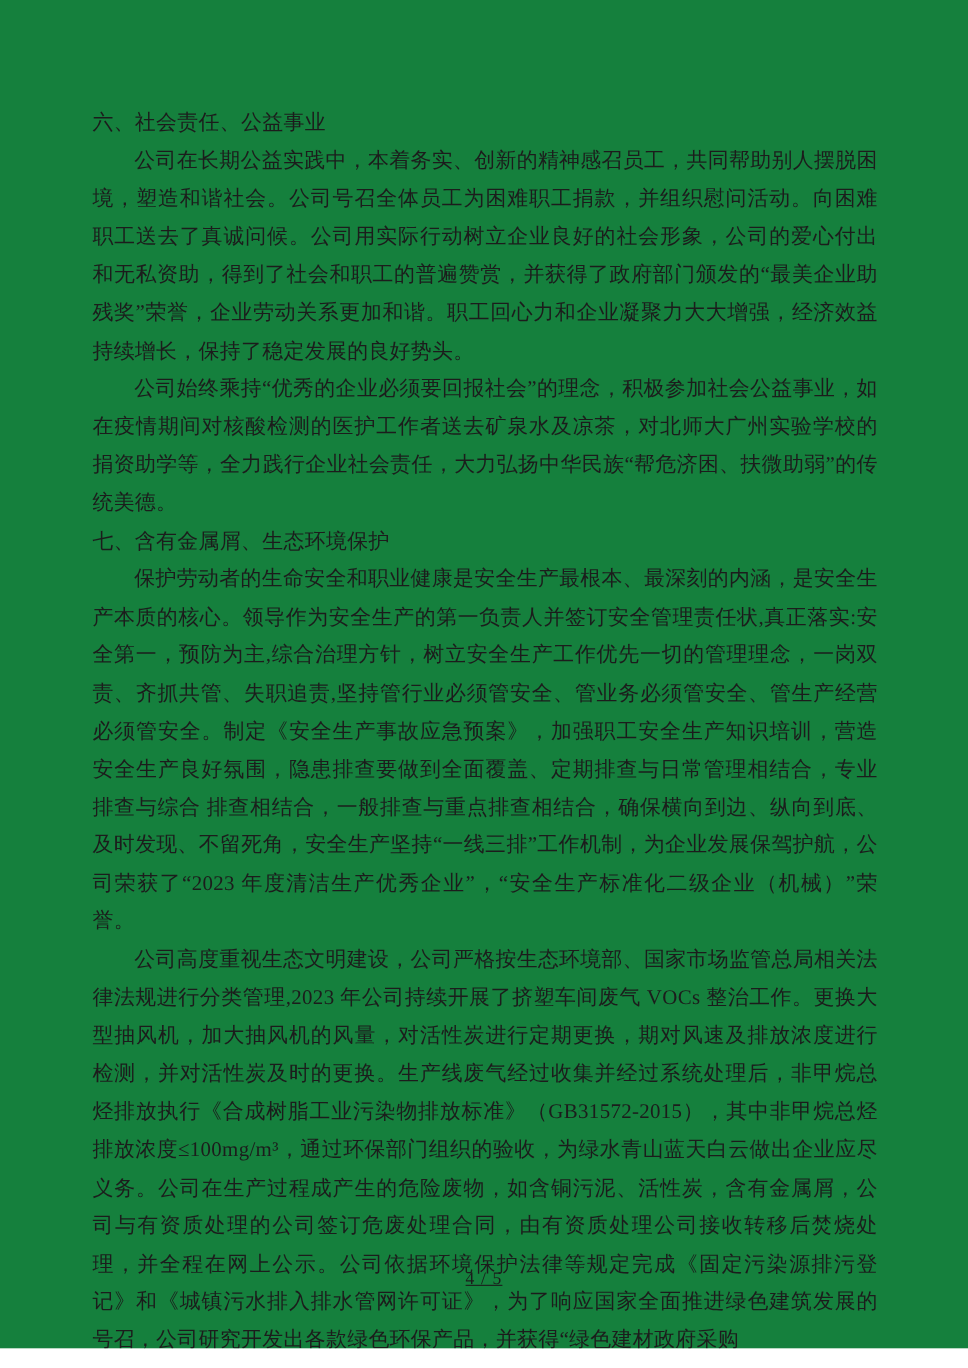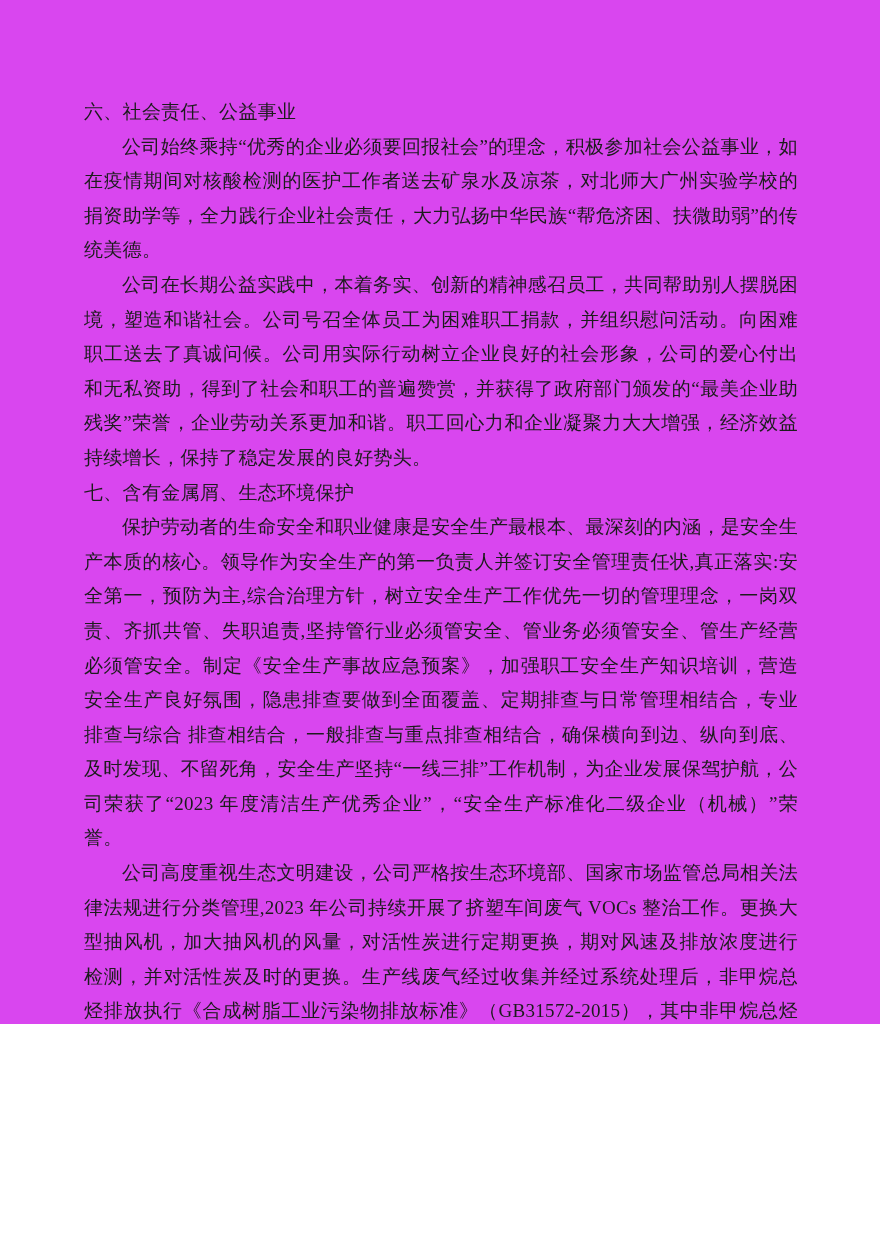--- a/index.html
+++ b/index.html
@@ -3,22 +3,22 @@
 <meta charset="utf-8">
 <style>
   html, body {
     margin: 0;
     padding: 0;
     background: #ffffff;
   }
   .page {
     position: relative;
     width: 880px;
-    height: 1024px;
-    background: #d946ef;
+    height: 1226px;
+    background: #15803d;
     overflow: hidden;
     font-family: "Liberation Serif", "DejaVu Serif", serif;
     color: #1c1c1c;
   }
   .content {
     position: absolute;
     left: 84px;
     top: 95px;
     width: 714px;
     font-size: 19px;
@@ -50,23 +50,23 @@
   }
 </style>
 </head>
 <body>
 
 <div class="page">
   <div class="content">
 
     <h2 class="heading">六、社会责任、公益事业</h2>
 
+    <p class="para">公司在长期公益实践中，本着务实、创新的精神感召员工，共同帮助别人摆脱困境，塑造和谐社会。公司号召全体员工为困难职工捐款，并组织慰问活动。向困难职工送去了真诚问候。公司用实际行动树立企业良好的社会形象，公司的爱心付出和无私资助，得到了社会和职工的普遍赞赏，并获得了政府部门颁发的“最美企业助残奖”荣誉，企业劳动关系更加和谐。职工回心力和企业凝聚力大大增强，经济效益持续增长，保持了稳定发展的良好势头。</p>
+
     <p class="para">公司始终乘持“优秀的企业必须要回报社会”的理念，积极参加社会公益事业，如在疫情期间对核酸检测的医护工作者送去矿泉水及凉茶，对北师大广州实验学校的捐资助学等，全力践行企业社会责任，大力弘扬中华民族“帮危济困、扶微助弱”的传统美德。</p>
-
-    <p class="para">公司在长期公益实践中，本着务实、创新的精神感召员工，共同帮助别人摆脱困境，塑造和谐社会。公司号召全体员工为困难职工捐款，并组织慰问活动。向困难职工送去了真诚问候。公司用实际行动树立企业良好的社会形象，公司的爱心付出和无私资助，得到了社会和职工的普遍赞赏，并获得了政府部门颁发的“最美企业助残奖”荣誉，企业劳动关系更加和谐。职工回心力和企业凝聚力大大增强，经济效益持续增长，保持了稳定发展的良好势头。</p>
 
     <h2 class="heading">七、含有金属屑、生态环境保护</h2>
 
     <p class="para">保护劳动者的生命安全和职业健康是安全生产最根本、最深刻的内涵，是安全生产本质的核心。领导作为安全生产的第一负责人并签订安全管理责任状,真正落实:安全第一，预防为主,综合治理方针，树立安全生产工作优先一切的管理理念，一岗双责、齐抓共管、失职追责,坚持管行业必须管安全、管业务必须管安全、管生产经营必须管安全。制定《安全生产事故应急预案》，加强职工安全生产知识培训，营造安全生产良好氛围，隐患排查要做到全面覆盖、定期排查与日常管理相结合，专业排查与综合 排查相结合，一般排查与重点排查相结合，确保横向到边、纵向到底、及时发现、不留死角，安全生产坚持“一线三排”工作机制，为企业发展保驾护航，公司荣获了“2023 年度清洁生产优秀企业”，“安全生产标准化二级企业（机械）”荣誉。</p>
 
     <p class="para">公司高度重视生态文明建设，公司严格按生态环境部、国家市场监管总局相关法律法规进行分类管理,2023 年公司持续开展了挤塑车间废气 VOCs 整治工作。更换大型抽风机，加大抽风机的风量，对活性炭进行定期更换，期对风速及排放浓度进行检测，并对活性炭及时的更换。生产线废气经过收集并经过系统处理后，非甲烷总烃排放执行《合成树脂工业污染物排放标准》（GB31572-2015），其中非甲烷总烃排放浓度≤100mg/m³，通过环保部门组织的验收，为绿水青山蓝天白云做出企业应尽义务。公司在生产过程成产生的危险废物，如含铜污泥、活性炭，含有金属屑，公司与有资质处理的公司签订危废处理合同，由有资质处理公司接收转移后焚烧处理，并全程在网上公示。公司依据环境保护法律等规定完成《固定污染源排污登记》和《城镇污水排入排水管网许可证》，为了响应国家全面推进绿色建筑发展的号召，公司研究开发出各款绿色环保产品，并获得“绿色建材政府采购</p>
 
   </div>
 
   <div class="footer">4 / 5</div>

